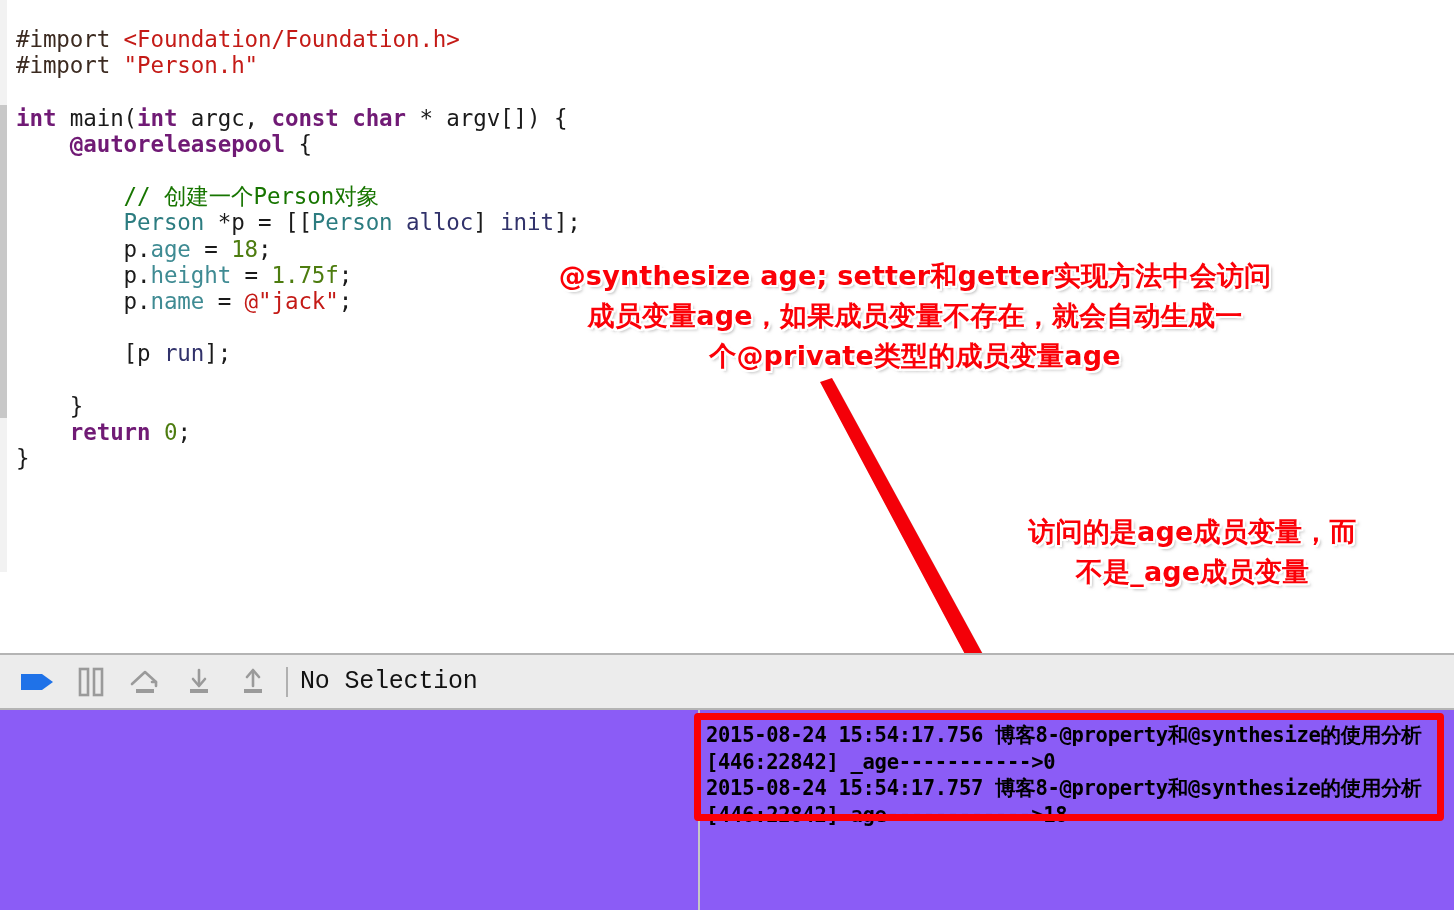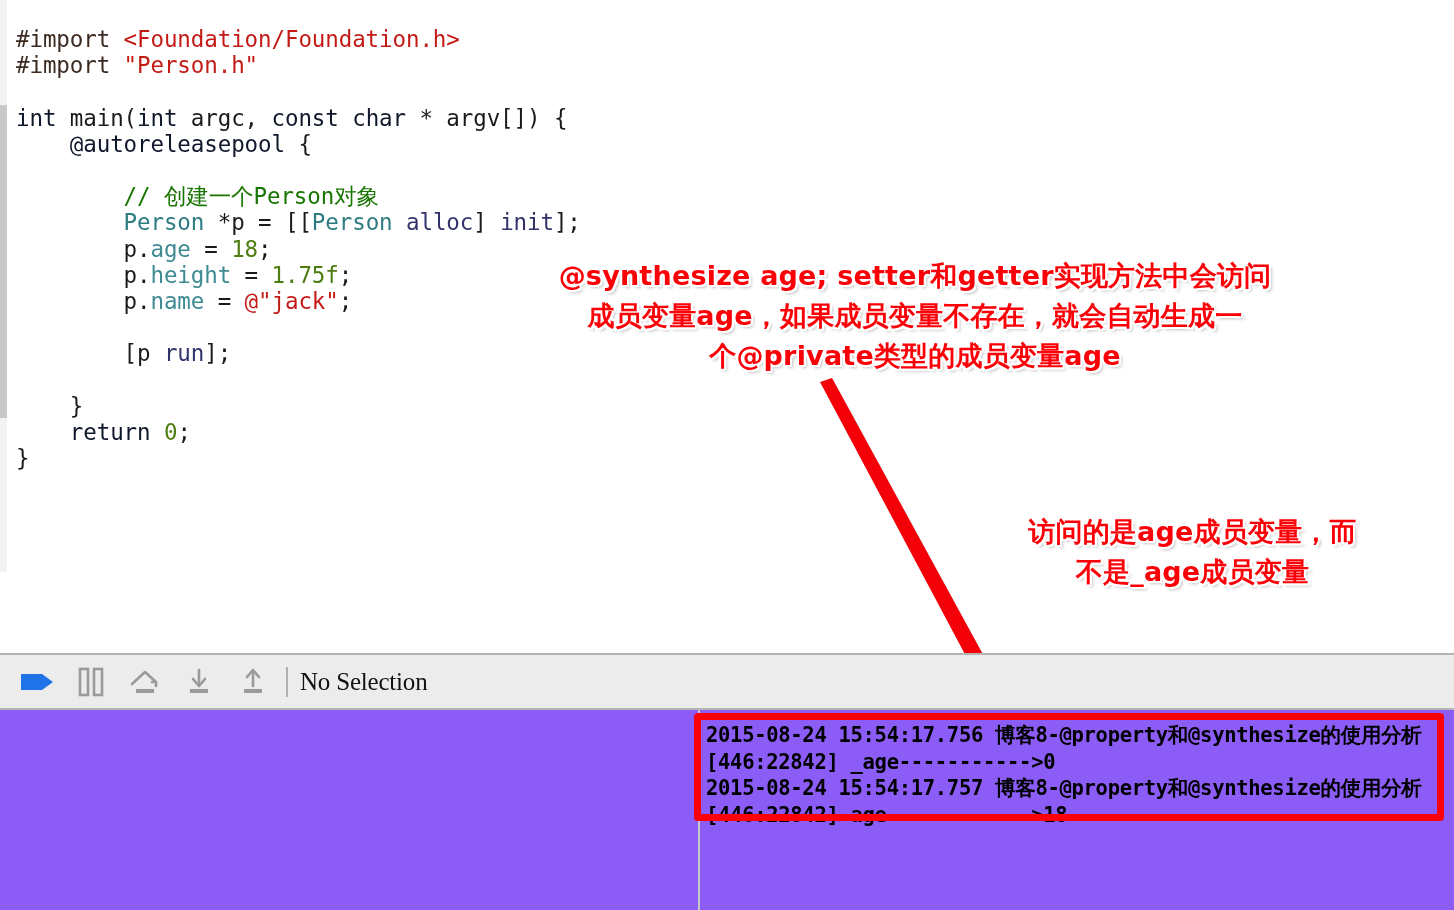--- a/index.html
+++ b/index.html
@@ -42,21 +42,21 @@
     position: absolute;
     left: 16px; top: 26px;
     font-family: "DejaVu Sans Mono", "Liberation Mono", monospace;
     font-size: 22.5px;
     line-height: 26.2px;
     white-space: pre;
     color: #1a1a1a;
     letter-spacing: -0.1px;
   }
   .code .ln { display: block; height: 26.2px; }
-  .kw      { color: #0f172a; }      
+  .kw      { color: #701a75; font-weight: bold; }      
   .pre     { color: #3b2a20; }      
   .str     { color: #c41a16; }      
   .cls     { color: #2c7c80; }      
   .prop    { color: #3f8b93; }      
   .meth    { color: #31326b; }      
   .num     { color: #4d7c0f; }      
   .cmt     { color: #177500; }      
   .plain   { color: #1a1a1a; }
 
   
@@ -112,21 +112,21 @@
     flex: 0 0 auto;
   }
   #dbg-continue { margin-left: 10px; }
   .dbg-sep {
     width: 2px; height: 30px;
     background: #b0b0b0;
     margin: 0 12px 0 6px;
     flex: 0 0 auto;
   }
   #selection-label {
-    font-family: Liberation Serif, serif;
+    font-family: Liberation Mono, monospace;
     font-size: 25px;
     color: #121212;
     letter-spacing: -0.2px;
   }
 
   
   #console-pane {
     position: absolute;
     left: 0; top: 710px;
     width: 1454px; height: 200px;

